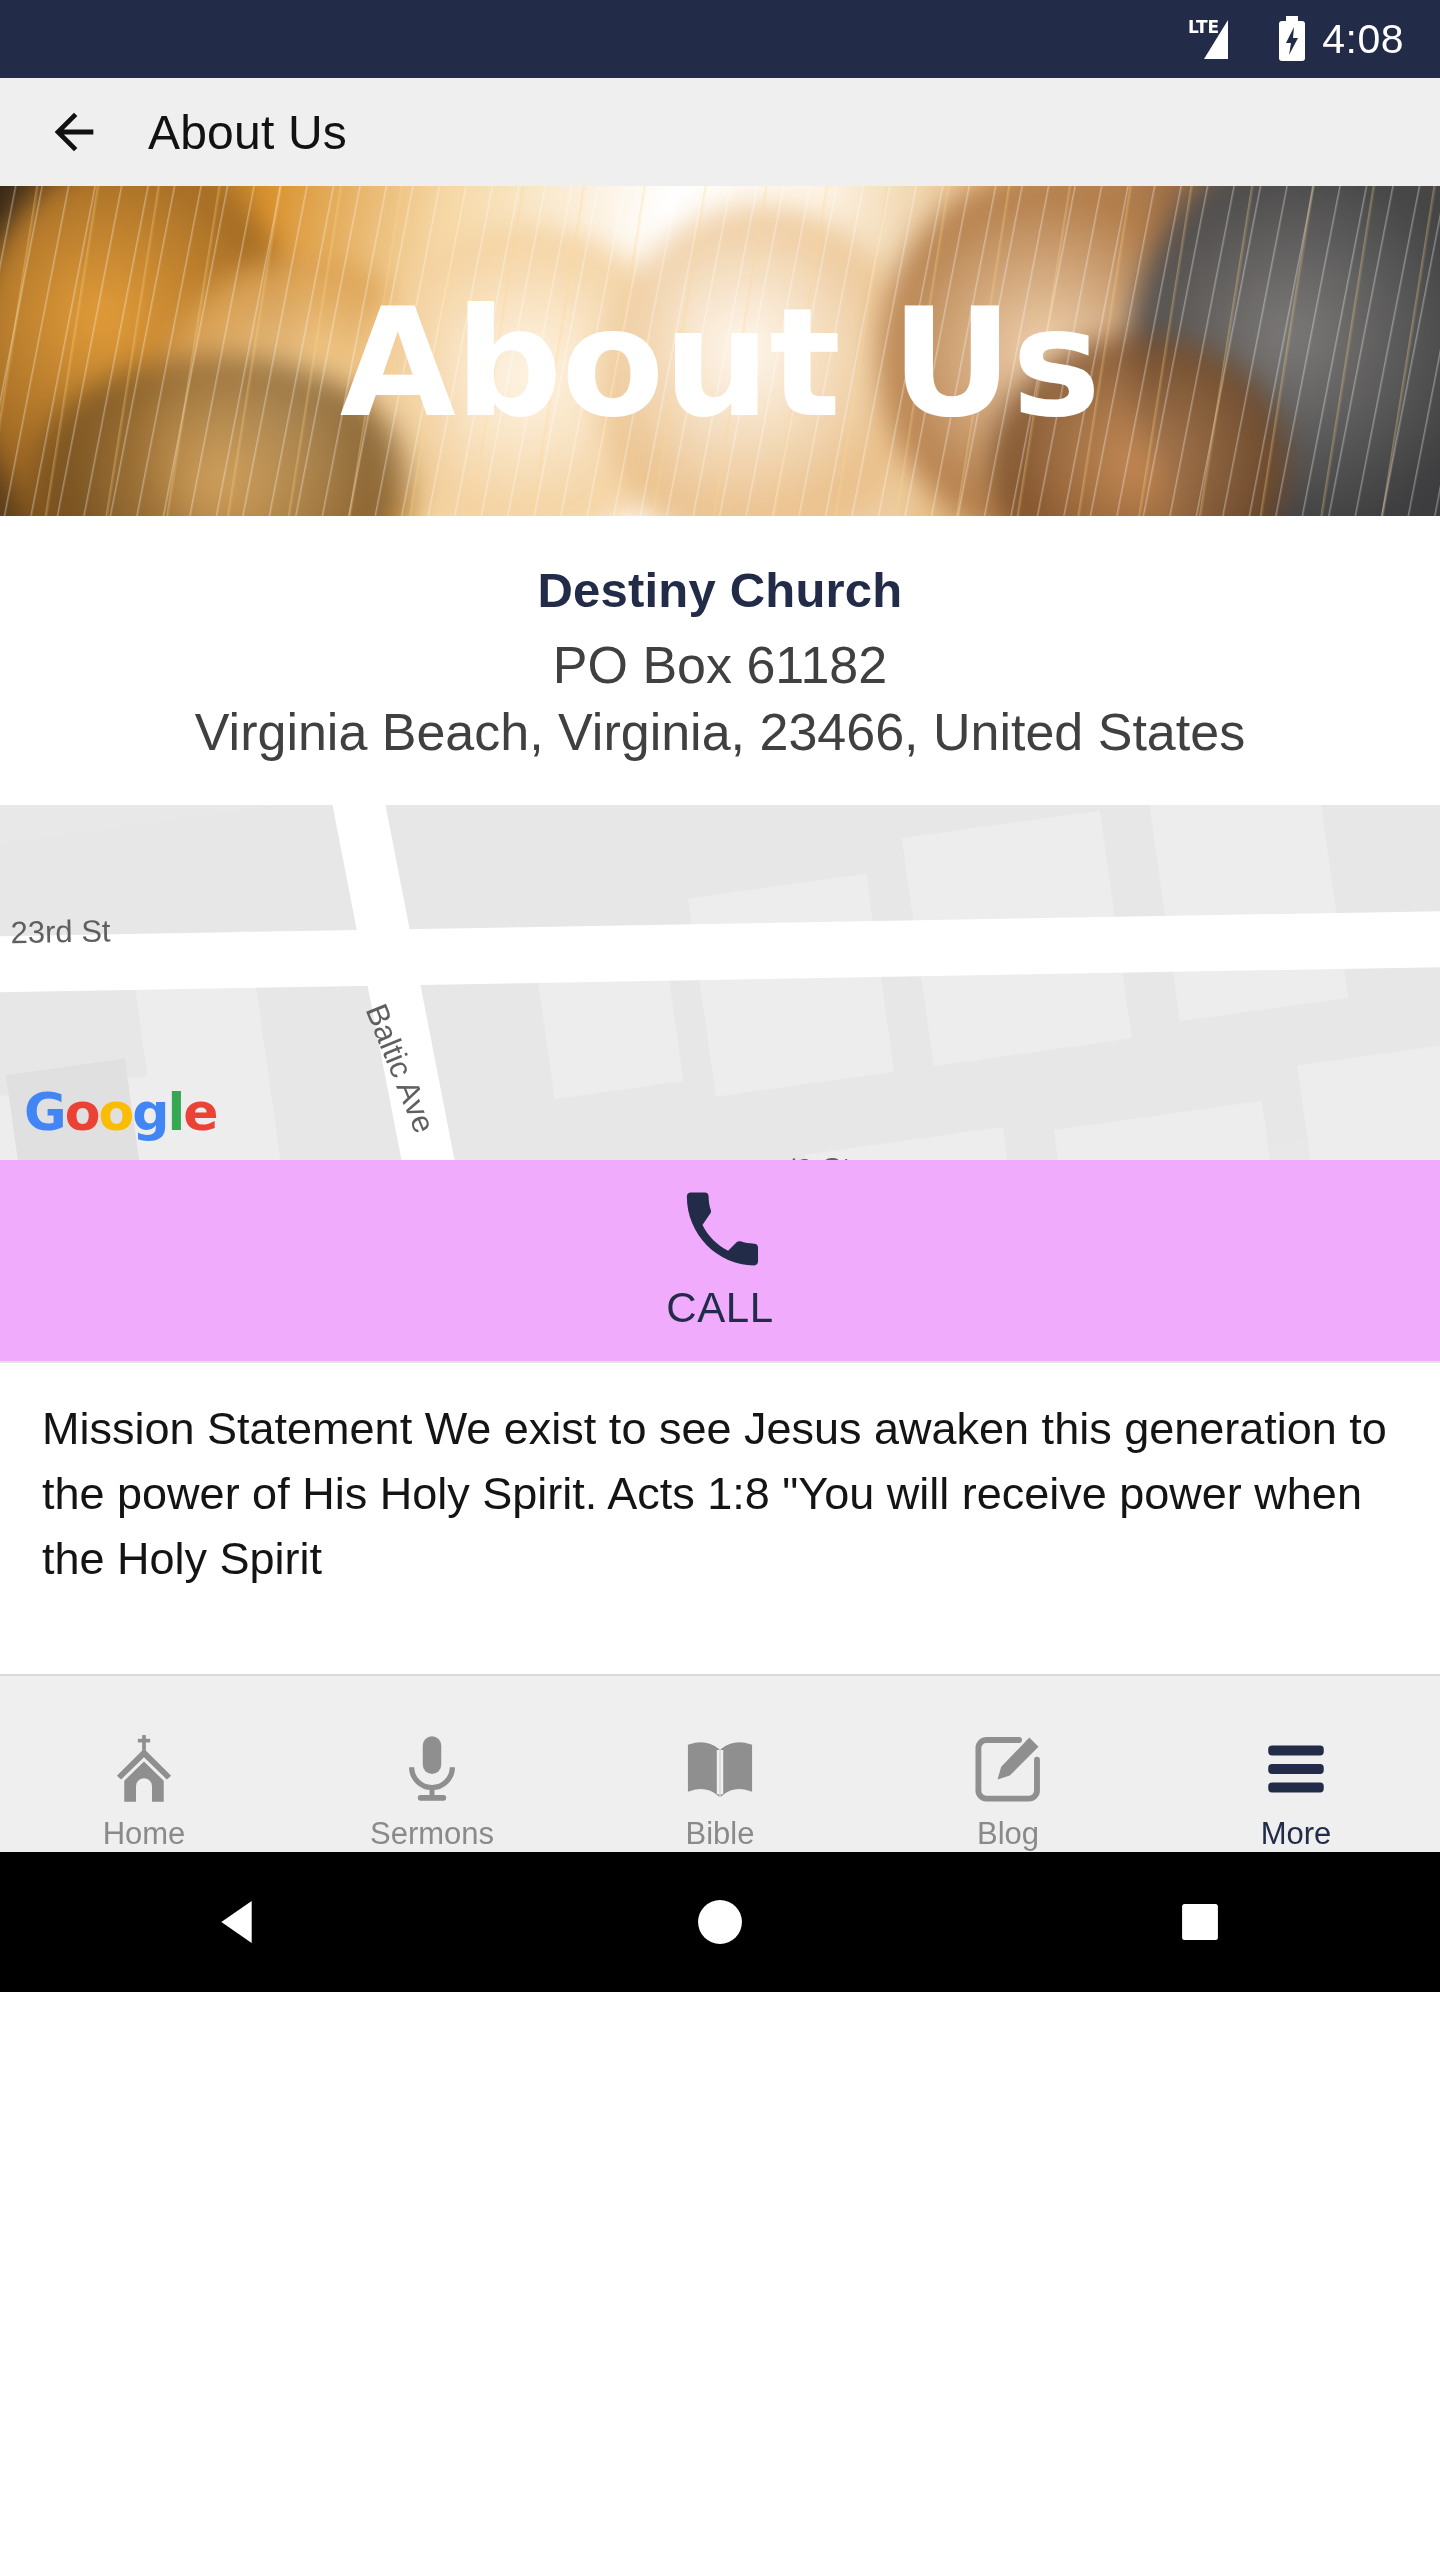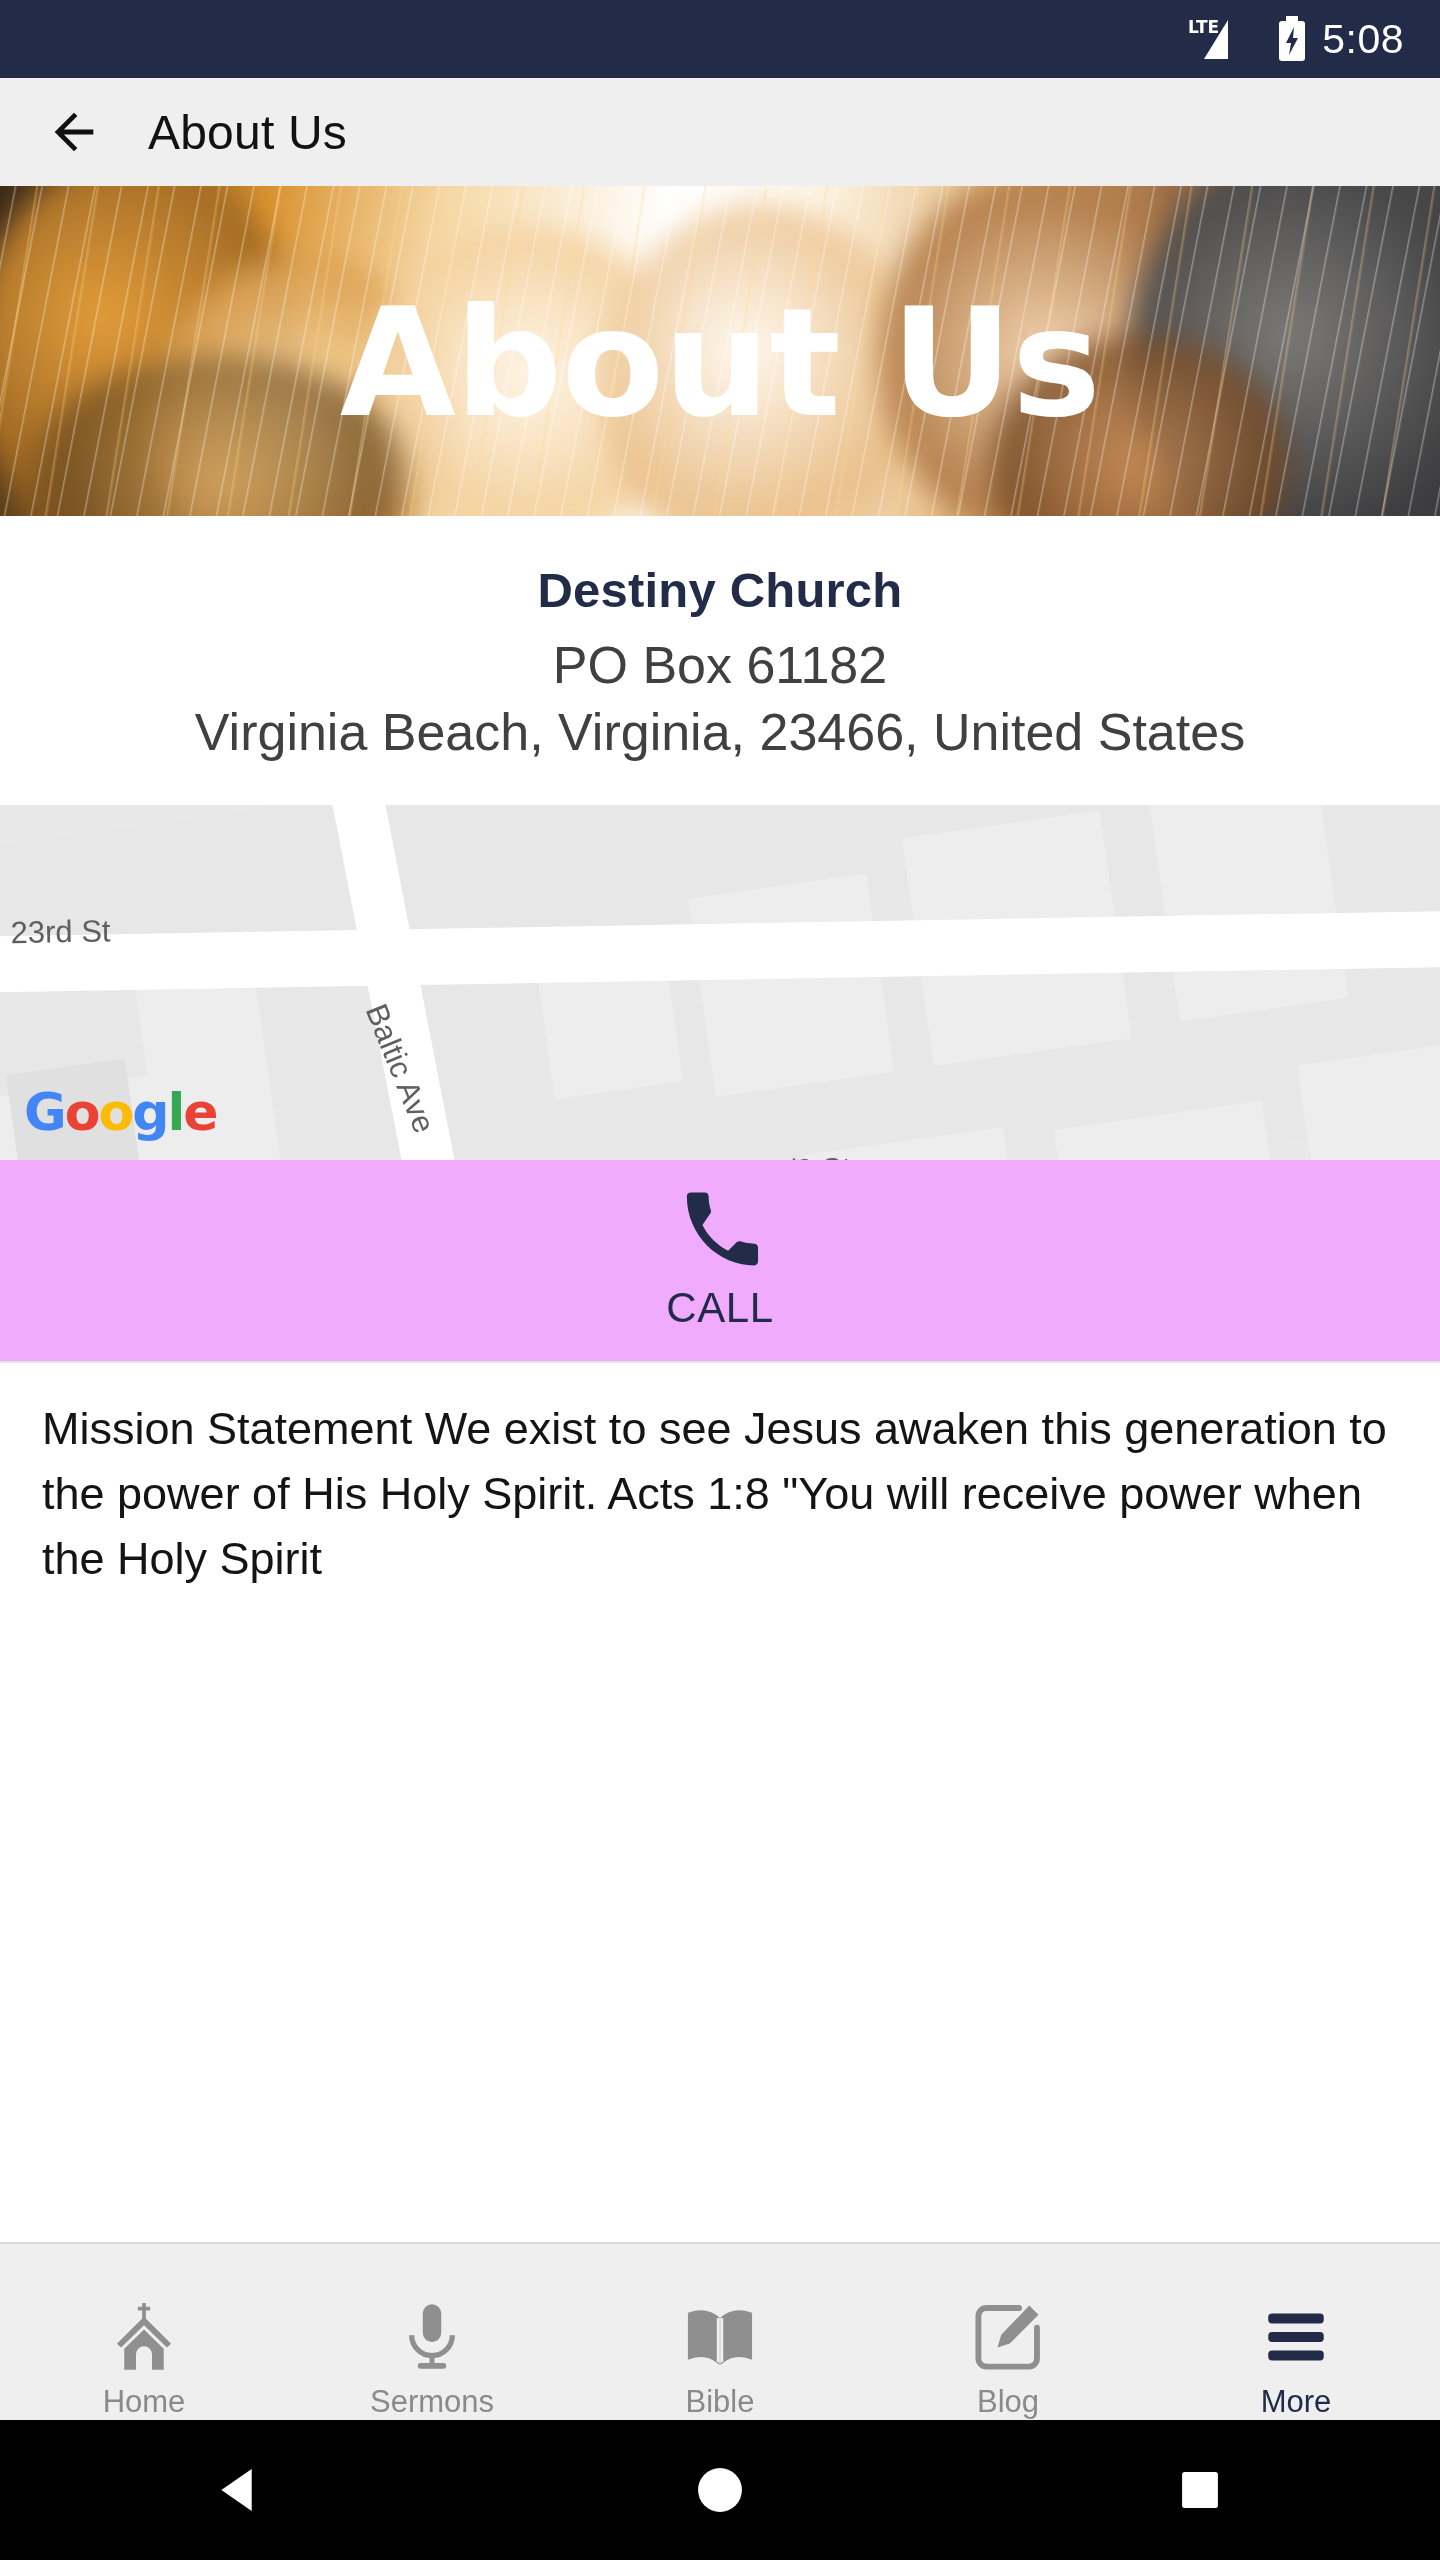--- a/index.html
+++ b/index.html
@@ -2,21 +2,21 @@
 <html><head>
 <meta charset="utf-8">
 <style>
   * { margin:0; padding:0; box-sizing:border-box; }
   html,body { width:1440px; height:2560px; }
   body {
     font-family:"Liberation Sans", sans-serif;
     background:#ffffff;
     overflow:hidden;
   }
-  .screen { position:relative; width:1440px; height:2560px; display:flex; flex-direction:column; }
+  .screen { position:relative; width:1440px; height:1992px; display:flex; flex-direction:column; }
 
   
   .statusbar {
     height:78px; background:#222c49; flex:0 0 78px;
     display:flex; align-items:center; justify-content:flex-end;
     padding-right:36px; gap:14px;
   }
   .sb-lte { position:relative; width:74px; height:46px; display:block; }
   .sb-time { color:#ffffff; font-size:41px; font-weight:400; letter-spacing:.5px; line-height:1; }
 
@@ -97,21 +97,21 @@
   <div class="statusbar">
     <svg class="sb-lte" viewBox="0 0 74 46">
       <text x="0" y="17" fill="#fff" font-size="17" font-family="DejaVu Sans, sans-serif" font-weight="700">LTE</text>
       <path d="M40 4 L40 43 L16 43 Z" fill="#ffffff"></path>
     </svg>
     <svg width="32" height="48" viewBox="0 0 32 48">
       <rect x="10" y="1" width="12" height="5" fill="#fff"></rect>
       <rect x="3" y="6" width="26" height="40" rx="3" fill="#fff"></rect>
       <path d="M18 12 L10 28 L15 28 L13 40 L22 23 L17 23 Z" fill="#222c49"></path>
     </svg>
-    <div class="sb-time">5:08</div>
+    <div class="sb-time">4:08</div>
   </div>
 
   <div class="appbar">
     <div class="back-btn">
       <svg width="58" height="58" viewBox="0 0 24 24">
         <path d="M20 11H7.8l5.6-5.6L12 4l-8 8 8 8 1.4-1.4L7.8 13H20z" fill="#111111"></path>
       </svg>
     </div>
     <div class="appbar-title">About Us</div>
   </div>

